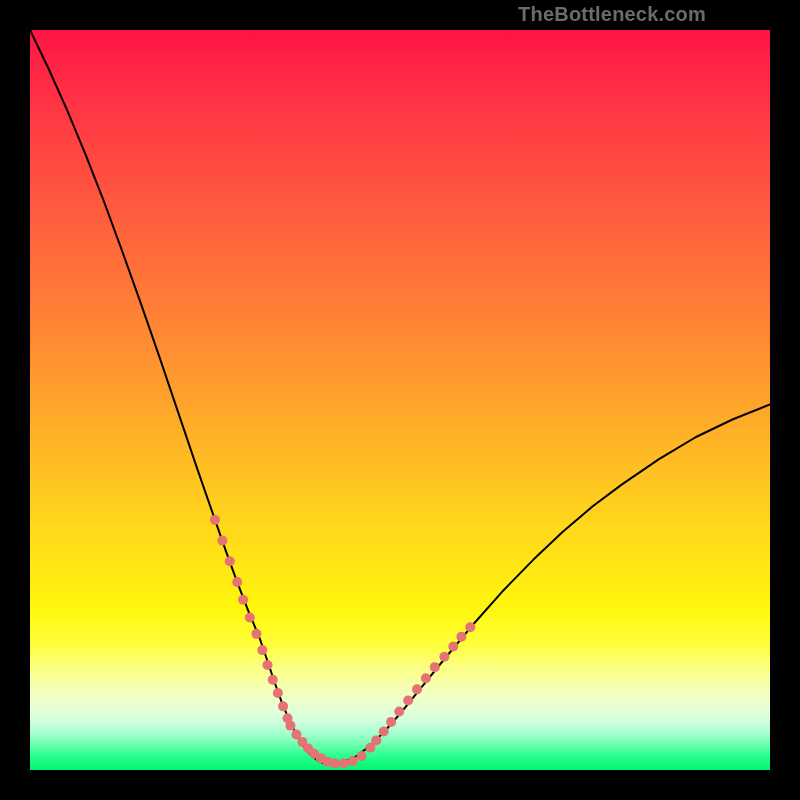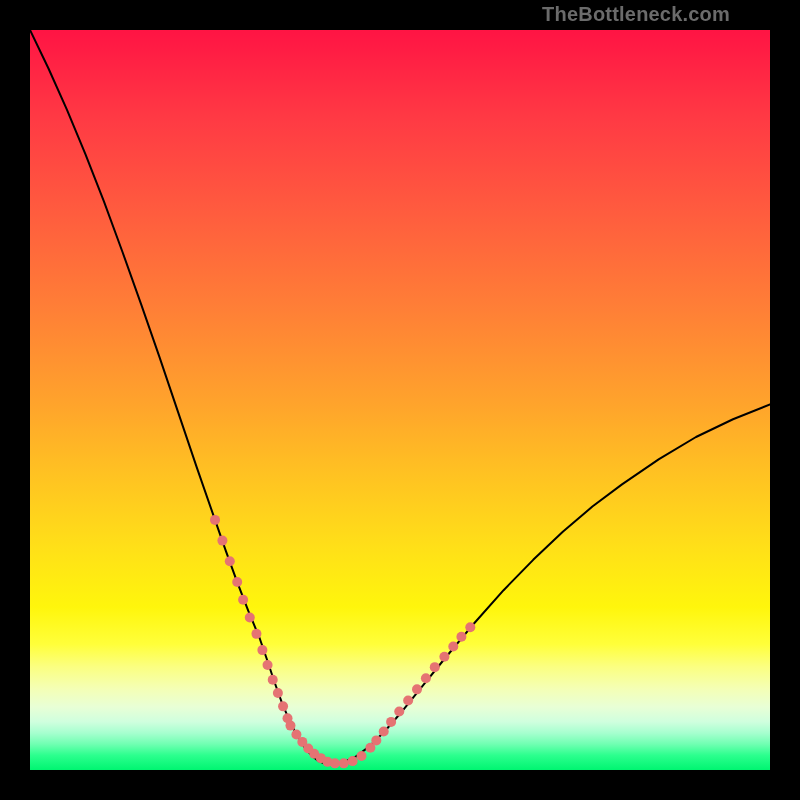--- a/index.html
+++ b/index.html
@@ -11,21 +11,20 @@
     background: #000;
     font-family: Arial, Helvetica, sans-serif;
   }
   .frame {
     position: absolute;
     top: 0;
     left: 0;
     width: 716px;
     height: 800px;
     background: #000;
-    padding-left: 24px;
   }
   .plot-area {
     position: absolute;
     top: 30px;
     left: 30px;
     width: 740px;
     height: 740px;
     overflow: hidden;
   }
   .gradient-bg {

